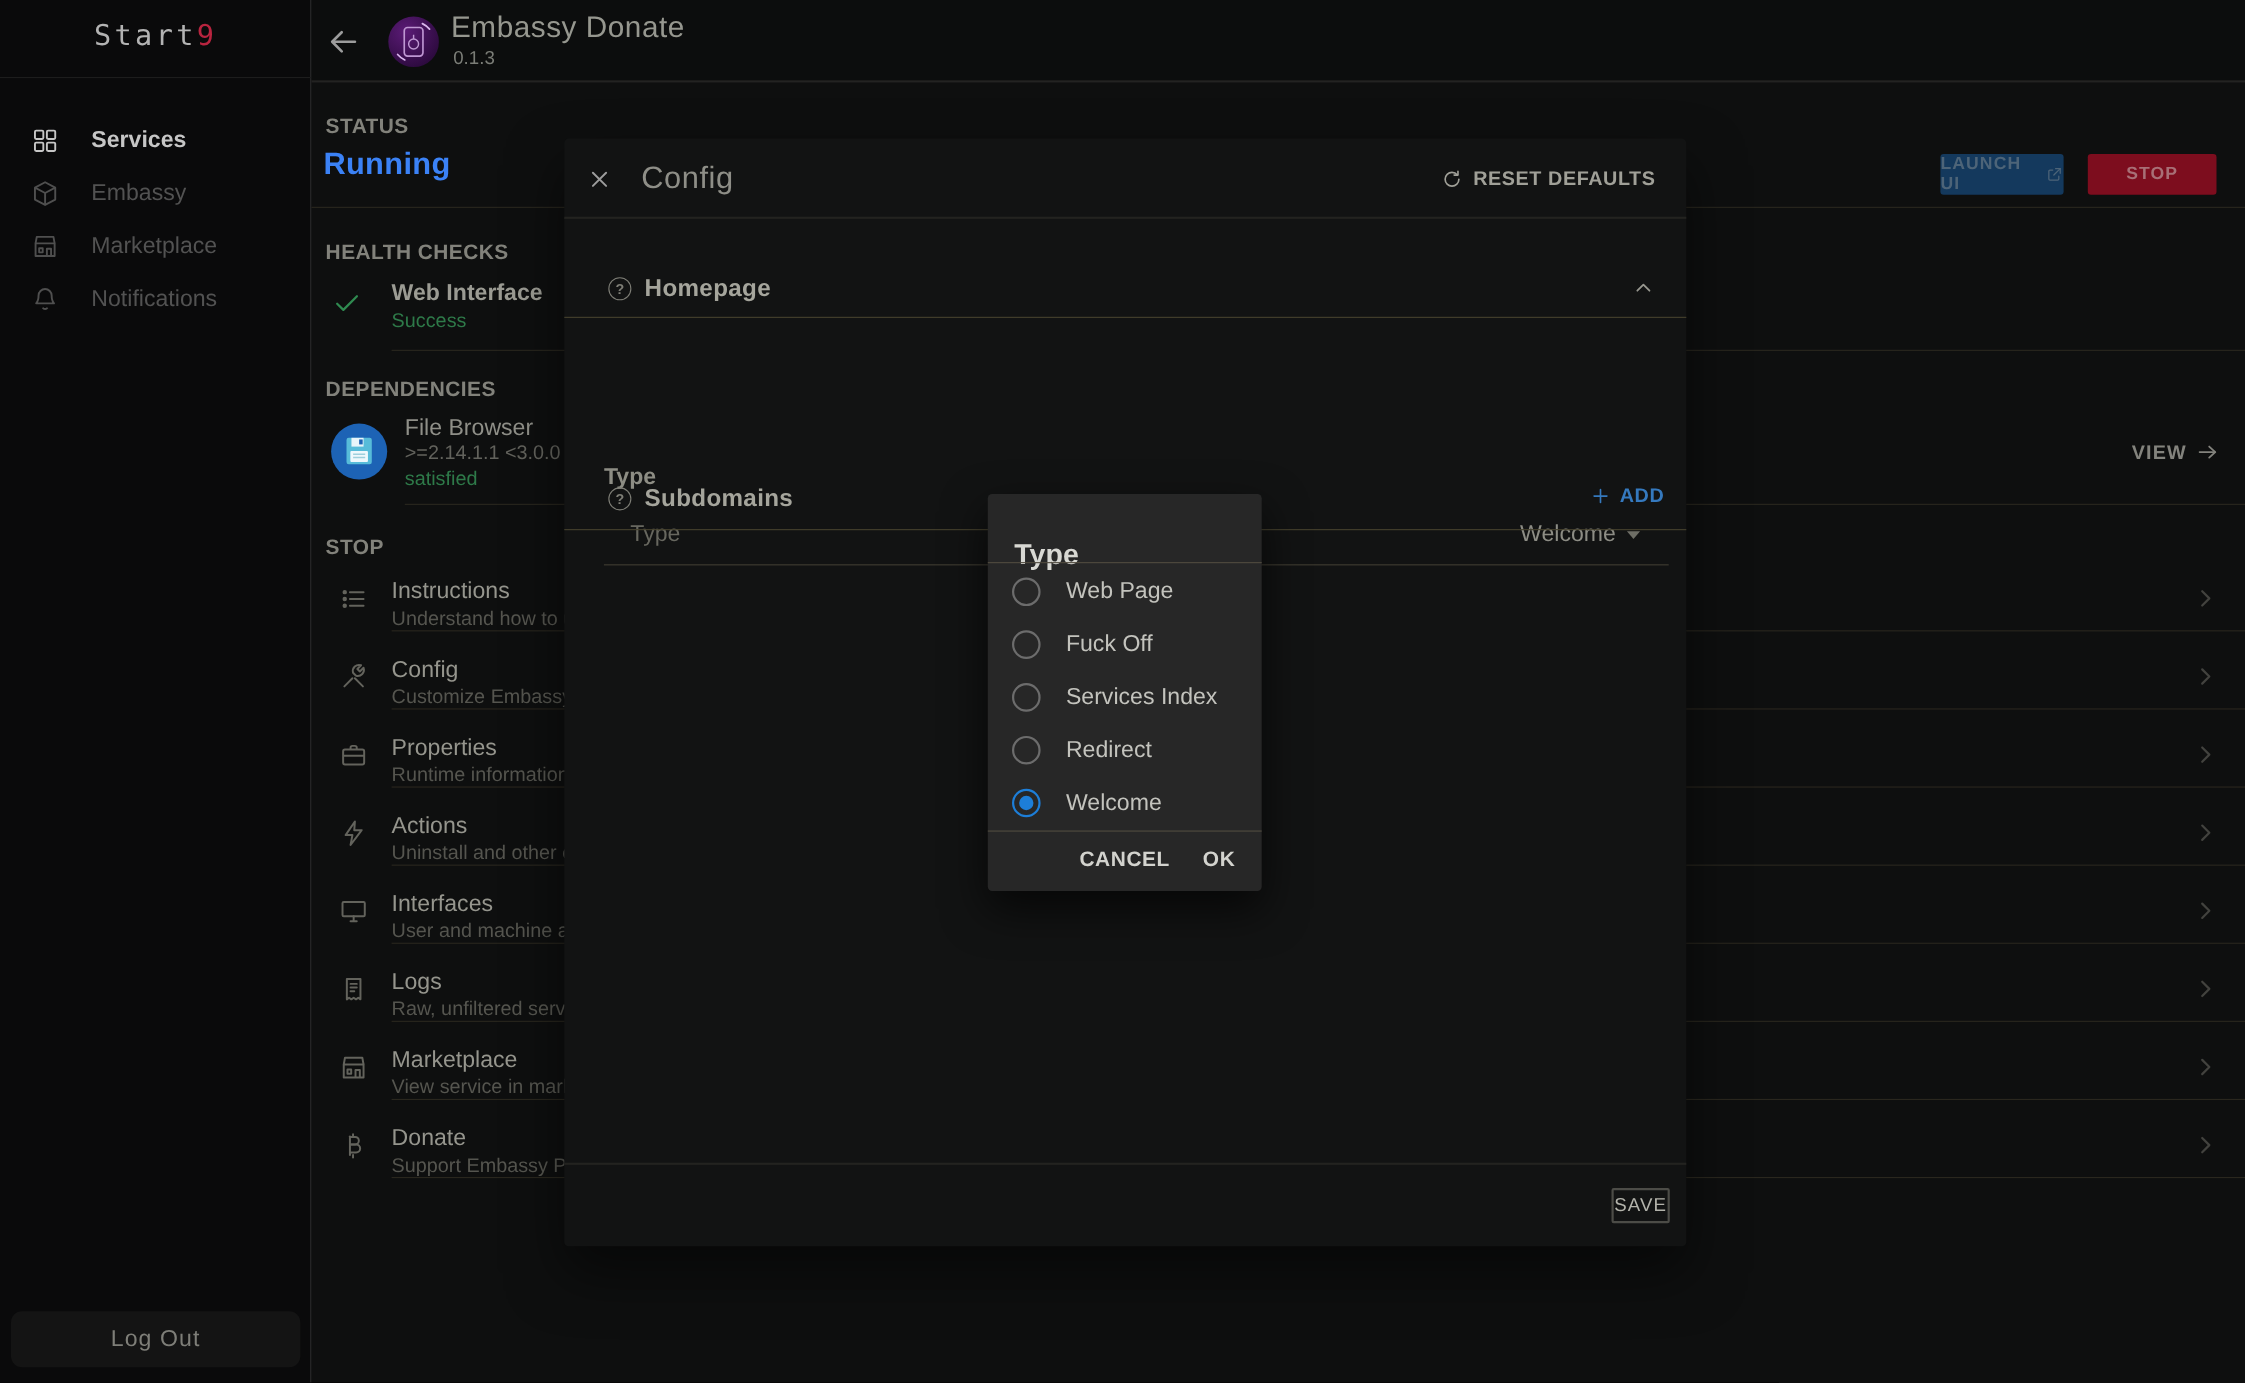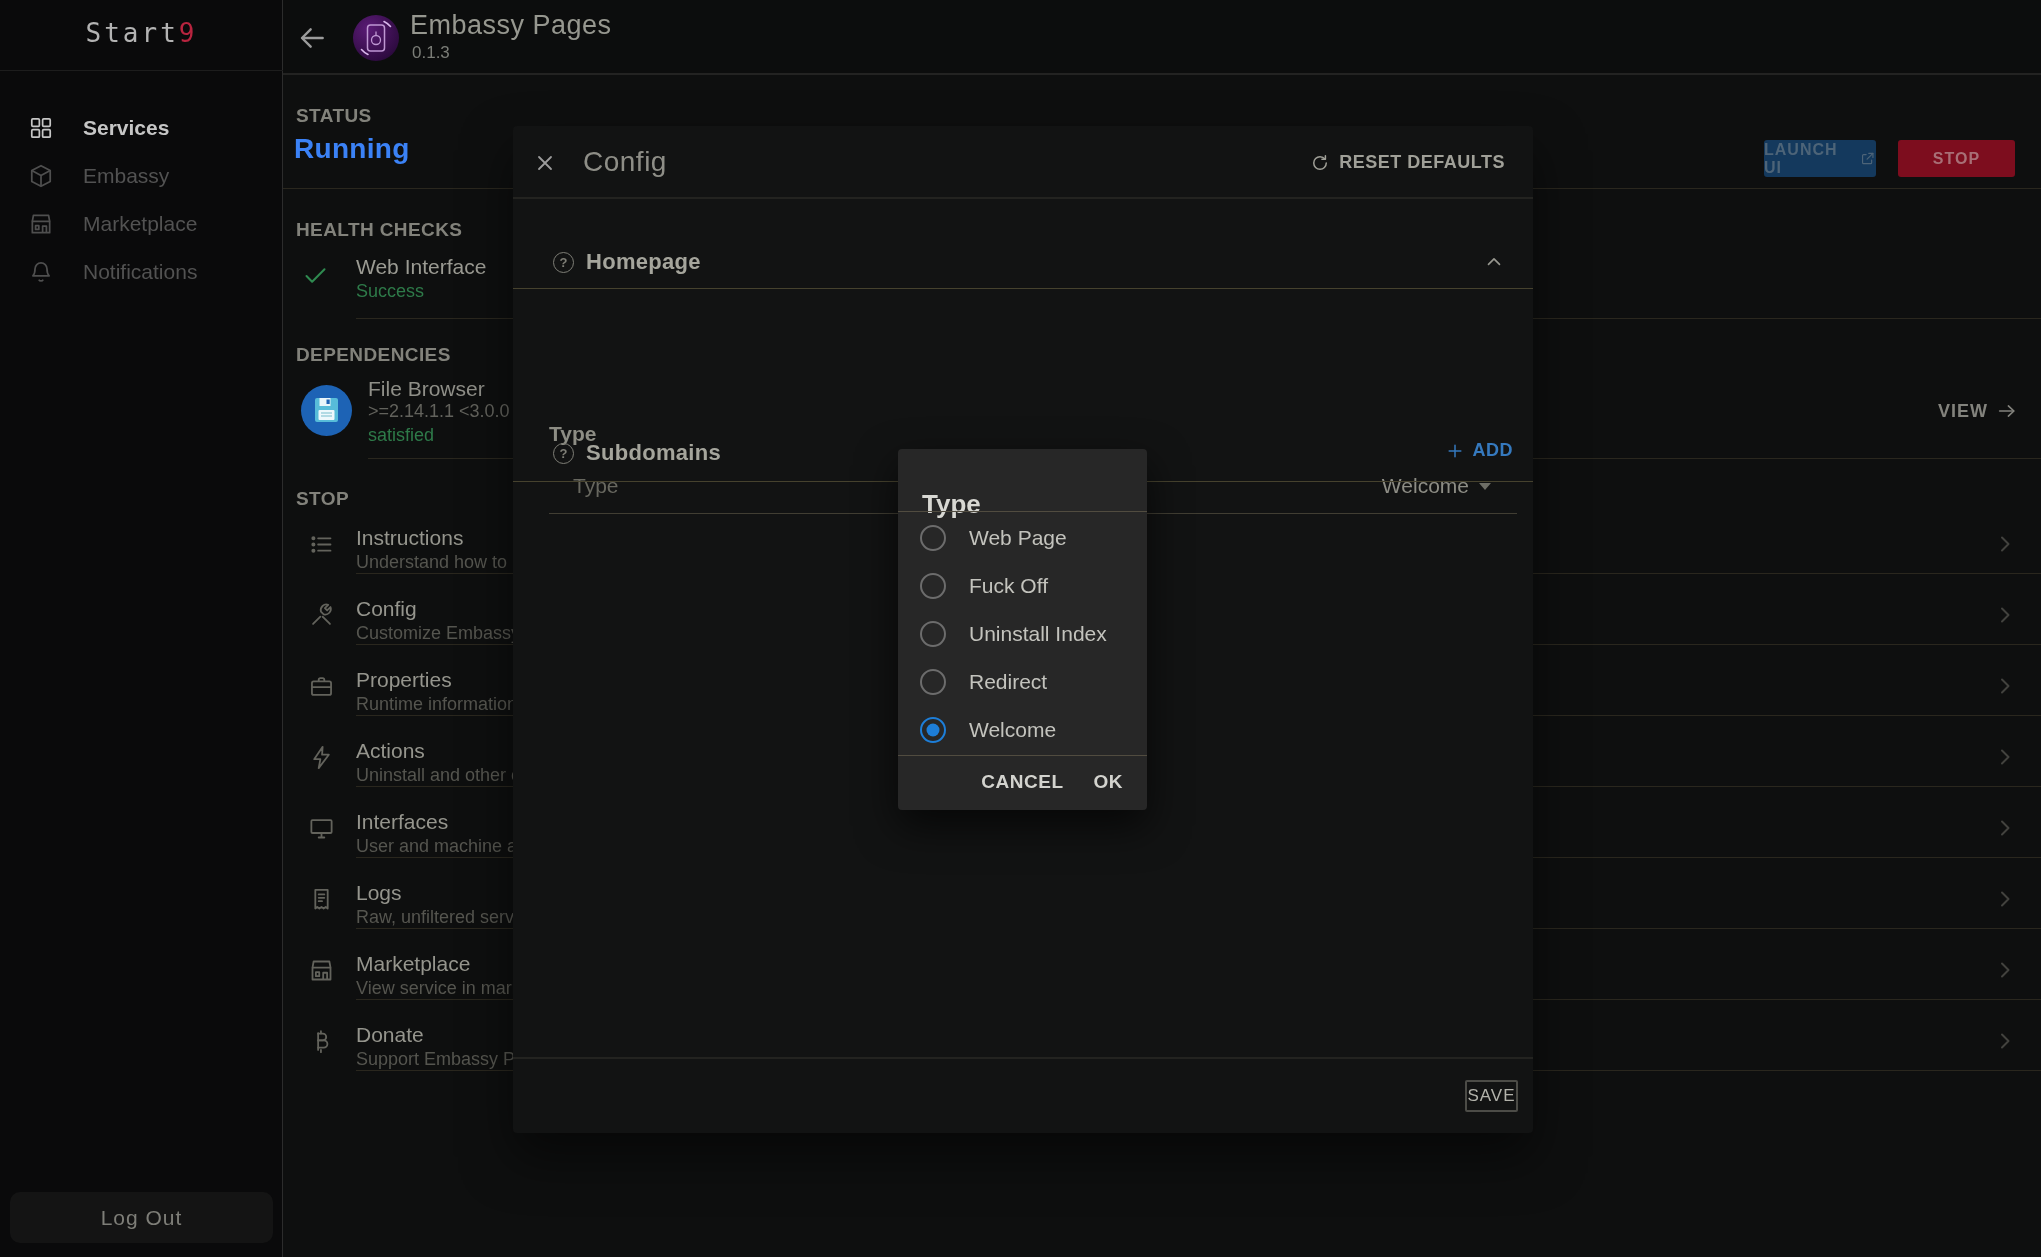--- a/index.html
+++ b/index.html
@@ -33,21 +33,21 @@
   
   .sec-label { font-size:19px; font-weight:bold; letter-spacing:0.4px; color:#82827b; }
   .divider { background:#2a271e; height:1px; }
   .status-value { left:294px; top:133px; font-size:28px; font-weight:600; color:#3b82f6; letter-spacing:0.3px; }
 
   .btn { display:flex; align-items:center; justify-content:center; border-radius:3px; font-weight:bold; letter-spacing:1px; cursor:pointer; }
   .launch-btn { left:1764px; top:140px; width:112px; height:37px; background:#14395d; color:#4d6478; font-size:16px; gap:8px; }
   .stop-btn { left:1898px; top:140px; width:117px; height:37px; background:#7d0d1e; color:#a86f76; font-size:16px; }
 
   .check-icon { left:302px; top:262px; width:27px; height:27px; color:#2f8a50; }
-  .health-name { left:356px; top:255px; font-size:21px; font-weight:normal; color:#9b9b93; }
+  .health-name { left:356px; top:255px; font-size:21px; font-weight:bold; color:#9b9b93; }
   .health-result { left:356px; top:281px; font-size:18px; color:#2e7a49; }
 
   .dep-avatar { left:300px; top:384px; width:53px; height:53px; }
   .dep-name { left:368px; top:377px; font-size:21px; color:#8f8f88; }
   .dep-version { left:368px; top:401px; font-size:18px; color:#62625c; }
   .dep-status { left:368px; top:425px; font-size:18px; color:#2e7a49; }
   .view-link { left:1938px; top:400px; display:flex; align-items:center; gap:8px; font-size:18px; font-weight:bold;
                letter-spacing:1px; color:#83837d; cursor:pointer; }
 
   .menu-row { position:absolute; left:283px; width:1758px; height:71px; cursor:pointer; }
@@ -172,21 +172,21 @@
           </radialGradient>
         </defs>
       <circle cx="24" cy="24" r="23" fill="url(#pg)"></circle>
       <rect x="15.5" y="11" width="17" height="26" rx="3" fill="none" stroke="#bf97d3" stroke-width="1.5"></rect>
       <circle cx="24" cy="26" r="4.5" fill="none" stroke="#bf97d3" stroke-width="1.3"></circle>
       <path d="M24 21.5v-4" stroke="#bf97d3" stroke-width="1.3"></path>
       <path d="M32 7.5a20 20 0 0 1 6.5 5" stroke="#d9b6ec" stroke-width="1.6" fill="none" stroke-linecap="round"></path>
       <path d="M16 40.5a20 20 0 0 1-6.5-5" stroke="#d9b6ec" stroke-width="1.6" fill="none" stroke-linecap="round"></path>
     </svg>
   </span>
-  <div class="abs page-title">Embassy Pages</div>
+  <div class="abs page-title">Embassy Donate</div>
   <div class="abs page-version">0.1.3</div>
 
   <div class="abs sec-label" style="left:296px;top:105px">STATUS</div>
   <div class="abs status-value">Running</div>
   <div class="abs divider" style="left:283px;top:188px;width:1758px"></div>
 
   <div class="abs btn launch-btn">
     <span>LAUNCH UI</span>
     <svg width="17" height="17" viewBox="0 0 24 24" fill="none" stroke="currentColor" stroke-width="1.8" stroke-linecap="round" stroke-linejoin="round">
         <path d="M9.5 6H5.5A1.5 1.5 0 0 0 4 7.5v11A1.5 1.5 0 0 0 5.5 20h11a1.5 1.5 0 0 0 1.5-1.5V14.5"></path>
@@ -430,21 +430,21 @@
     <div class="radio-row" style="top:65px">
       <span class="radio"></span>
       <span class="radio-label">Web Page</span>
     </div>
     <div class="radio-row" style="top:113px">
       <span class="radio"></span>
       <span class="radio-label">Fuck Off</span>
     </div>
     <div class="radio-row" style="top:161px">
       <span class="radio"></span>
-      <span class="radio-label">Uninstall Index</span>
+      <span class="radio-label">Services Index</span>
     </div>
     <div class="radio-row" style="top:209px">
       <span class="radio"></span>
       <span class="radio-label">Redirect</span>
     </div>
     <div class="radio-row selected" style="top:257px">
       <span class="radio"></span>
       <span class="radio-label">Welcome</span>
     </div>
 

